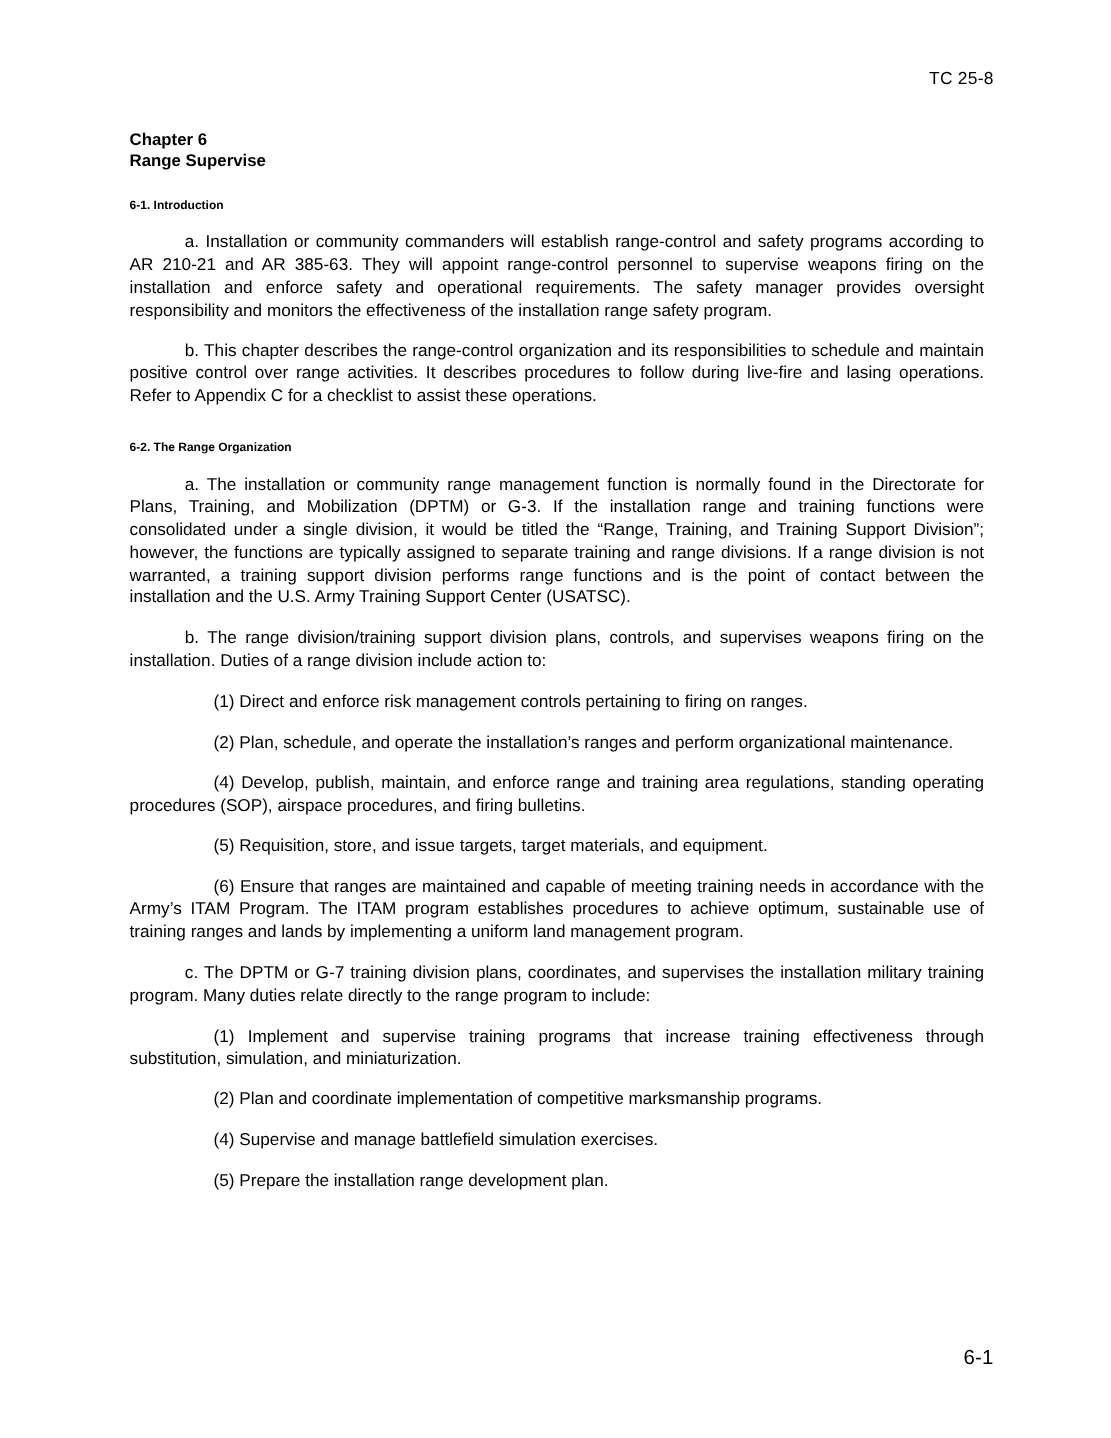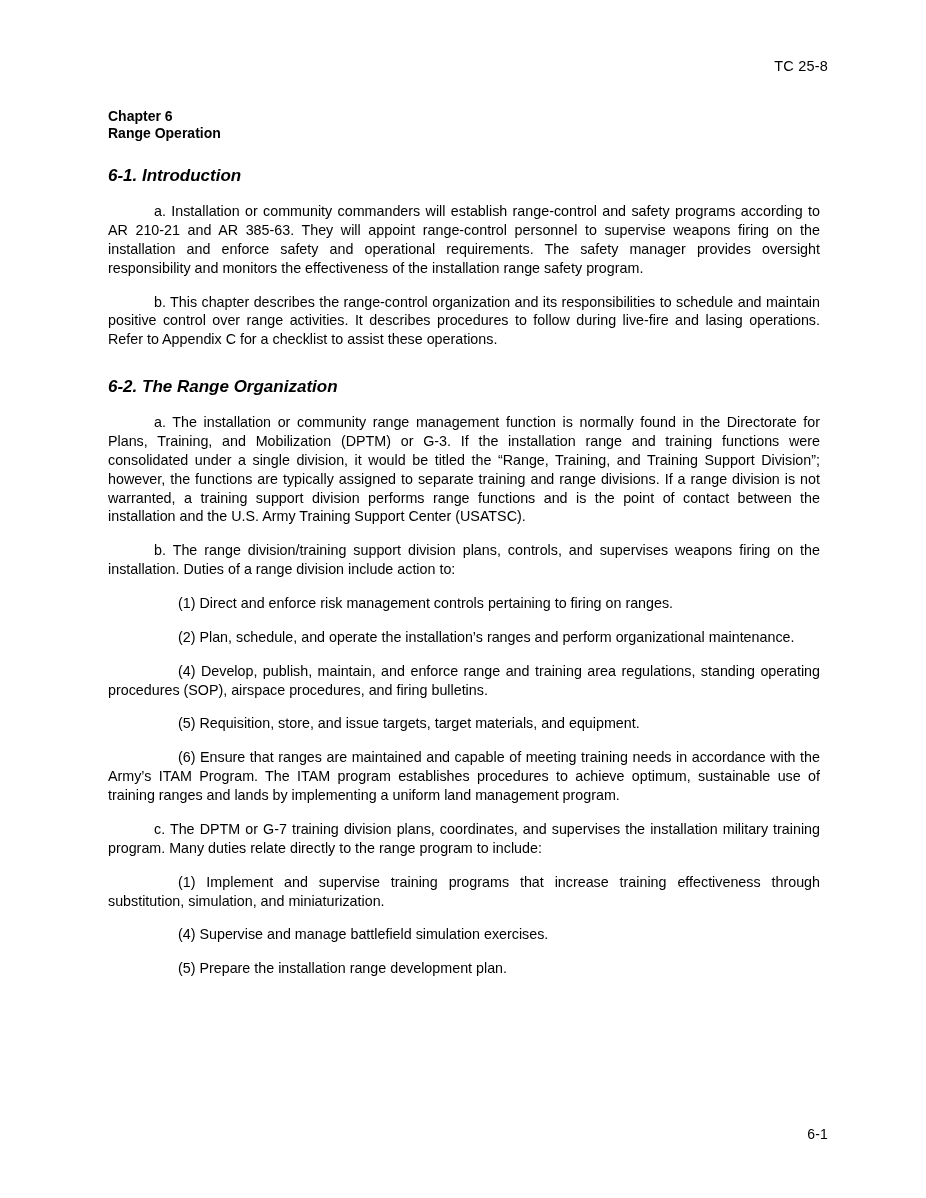--- a/index.html
+++ b/index.html
@@ -23,42 +23,41 @@
     position: absolute;
     top: 58px;
     right: 98px;
     font-size: 14.5px;
     letter-spacing: 0.2px;
   }
   .footer {
     position: absolute;
     bottom: 52px;
     right: 98px;
-    font-size: 14px;
+    font-size: 17px;
     letter-spacing: 0.2px;
   }
   .content {
     position: absolute;
     left: 108px;
     top: 108px;
     width: 712px;
   }
   .chapter-line {
     font-size: 14px;
     font-weight: bold;
     line-height: 1.22;
   }
   .chapter-block {
     margin-bottom: 24px;
   }
   .section-head {
-    font-size: 17px;
+    font-size: 10px;
     font-weight: bold;
     margin-bottom: 16px;
-    font-style: italic;
   }
   .section-head.spaced {
     margin-top: 28px;
   }
   p.body {
     font-size: 14.3px;
     line-height: 1.32;
     margin: 0 0 15px 0;
     text-align: justify;
   }
@@ -76,37 +75,38 @@
 <body>
 
 <div class="page">
 
   <div class="header">TC 25-8</div>
 
   <div class="content">
 
     <div class="chapter-block">
       <div class="chapter-line">Chapter 6</div>
-      <div class="chapter-line">Range Operation</div>
+      <div class="chapter-line">Range Supervise</div>
     </div>
 
     <div class="section-head">6-1.  Introduction</div>
     <p class="body indent1">a.   Installation or community commanders will establish range-control and safety programs according to AR 210-21 and AR 385-63.  They will appoint range-control personnel to supervise weapons firing on the installation and enforce safety and operational requirements.  The safety manager provides oversight responsibility and monitors the effectiveness of the installation range safety program.</p>
     <p class="body indent1">b.  This chapter describes the range-control organization and its responsibilities to schedule and maintain positive control over range activities.  It describes procedures to follow during live-fire and lasing operations.  Refer to Appendix C for a checklist to assist these operations.</p>
 
     <div class="section-head spaced">6-2.   The Range Organization</div>
     <p class="body indent1">a.  The installation or community range management function is normally found in the Directorate for Plans, Training, and Mobilization (DPTM) or G-3.  If the installation range and training functions were consolidated under a single division, it would be titled the “Range, Training, and Training Support Division”; however, the functions are typically assigned to separate training and range divisions.  If a range division is not warranted, a training support division performs range functions and is the point of contact between the installation and the U.S. Army Training Support Center (USATSC).</p>
     <p class="body indent1">b.  The range division/training support division plans, controls, and supervises weapons firing on the installation.  Duties of a range division include action to:</p>
     <p class="body indent2">(1)  Direct and enforce risk management controls pertaining to firing on ranges.</p>
     <p class="body indent2">(2)   Plan, schedule, and operate the installation’s ranges and perform organizational maintenance.</p>
     <p class="body indent2">(4)  Develop, publish, maintain, and enforce range and training area regulations, standing operating procedures (SOP), airspace procedures, and firing bulletins.</p>
     <p class="body indent2">(5)  Requisition, store, and issue targets, target materials, and equipment.</p>
     <p class="body indent2">(6)  Ensure that ranges are maintained and capable of meeting training needs in accordance with the Army’s ITAM Program.   The ITAM program establishes procedures to achieve optimum, sustainable use of training ranges and lands by implementing a uniform land management program.</p>
     <p class="body indent1">c.  The DPTM or G-7 training division plans, coordinates, and supervises the installation military training program.  Many duties relate directly to the range program to include:</p>
     <p class="body indent2">(1)  Implement and supervise training programs that increase training effectiveness through substitution, simulation, and miniaturization.</p>
+    <p class="body indent2">(2)  Plan and coordinate implementation of competitive marksmanship programs.</p>
     <p class="body indent2">(4)  Supervise and manage battlefield simulation exercises.</p>
     <p class="body indent2 last">(5)  Prepare the installation range development plan.</p>
 
   </div>
 
   <div class="footer">6-1</div>
 
 </div>
 
 </body></html>

